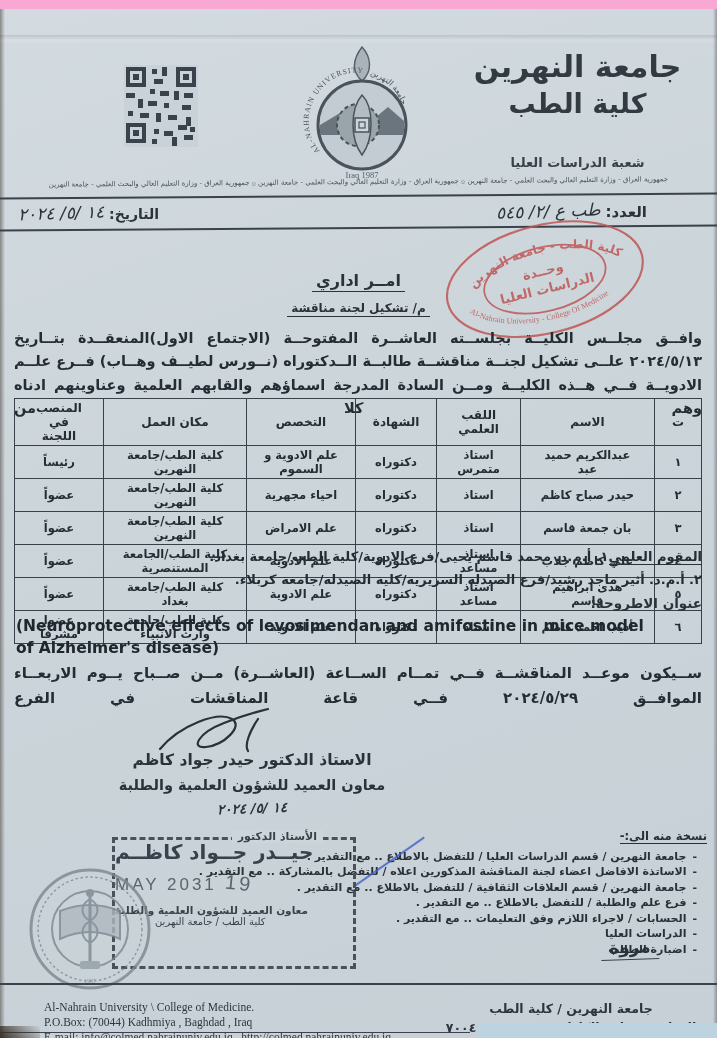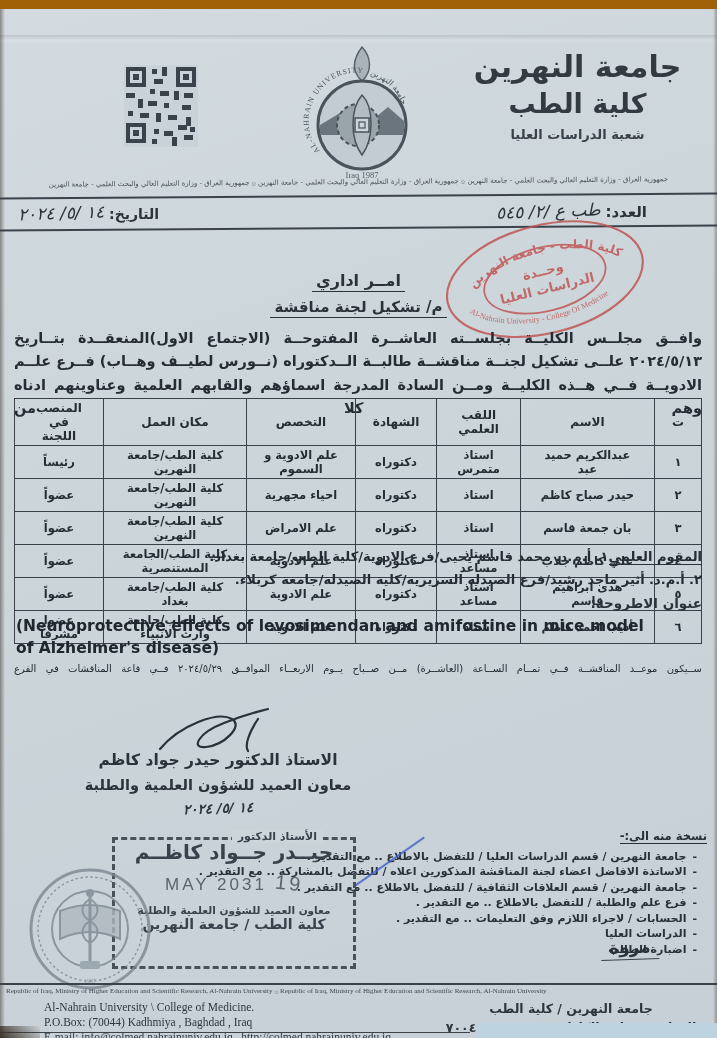--- a/index.html
+++ b/index.html
@@ -1,97 +1,97 @@
 <!DOCTYPE html>
 <html lang="ar"><head>
 <meta charset="utf-8">
 <style>
   html,body{margin:0;padding:0;}
   body{width:717px;height:1038px;overflow:hidden;background:#3f362b;font-family:"DejaVu Sans",sans-serif;}
-  .photo{position:relative;width:717px;height:1038px;background:#a16207;}
+  .photo{position:relative;width:717px;height:1038px;background:#f9a8d4;}
   .paper{position:absolute;left:0px;top:9px;right:0px;bottom:0px;
     background:linear-gradient(160deg,#d3dbe0 0%,#ccd5da 40%,#c7d0d6 100%);
     color:#2c323a;}
   .crease{position:absolute;left:0;top:26px;width:100%;height:10px;
     background:linear-gradient(180deg,rgba(90,100,110,0.18),rgba(255,255,255,0.12),rgba(0,0,0,0));pointer-events:none;}
   .edgeL{position:absolute;left:0;top:0;width:5px;height:100%;background:linear-gradient(90deg,rgba(40,35,25,.45),rgba(0,0,0,0));}
   .edgeR{position:absolute;right:0;top:0;width:4px;height:100%;background:linear-gradient(270deg,rgba(40,35,25,.35),rgba(0,0,0,0));}
   .band-br{position:absolute;right:0;bottom:0;width:240px;height:15px;background:#bdd3e0;}
   .corner-bl{position:absolute;left:0;bottom:0;width:40px;height:12px;background:linear-gradient(45deg,#3c332a,rgba(60,51,42,0));}
 
   
   .hdr-right{position:absolute;top:40px;right:22px;width:235px;text-align:center;}
   .hdr-univ{font-size:30px;font-weight:bold;letter-spacing:0px;color:#333a42;}
   .hdr-col{font-size:27px;font-weight:bold;margin-top:4px;color:#333a42;}
-  .hdr-div{font-size:13px;font-weight:bold;margin-top:8px;color:#3a414a;}
+  .hdr-div{font-size:13px;font-weight:bold;margin-top:36px;color:#3a414a;}
   .logo{position:absolute;left:298px;top:34px;}
   .qr{position:absolute;left:124px;top:56px;}
 
   .strip{position:absolute;top:169px;left:0;width:717px;font-size:7px;color:#4c535c;
     white-space:nowrap;overflow:hidden;direction:rtl;transform:rotate(-0.5deg);text-align:center;}
   .rule{position:absolute;left:0;width:717px;border-top:2px solid #3b424b;}
   .r1{top:186px;transform:rotate(-0.4deg);}
   .r2{top:218px;transform:rotate(-0.4deg);}
 
   .meta-number{position:absolute;top:192px;right:70px;direction:rtl;font-size:15px;font-weight:bold;}
   .meta-date{position:absolute;top:194px;left:18px;direction:rtl;font-size:14px;font-weight:bold;}
   .hand{display:inline-block;font-style:italic;transform:rotate(-2deg);font-size:17px;font-weight:normal;}
 
   .red-stamp{position:absolute;left:428px;top:208px;transform:rotate(-14deg);opacity:.85;}
 
   .order-title{position:absolute;top:262px;left:0;width:717px;text-align:center;direction:rtl;}
   .order-title .t1{font-size:16px;font-weight:bold;border-bottom:1.5px solid #2c323a;padding:0 4px 1px;text-align:right;}
   .order-subject{position:absolute;top:288px;left:0;width:717px;text-align:center;direction:rtl;}
-  .order-subject .t2{font-size:15px;font-weight:bold;border-bottom:1.5px solid #2c323a;padding:0 4px 1px;}
+  .order-subject .t2{font-size:12px;font-weight:bold;border-bottom:1.5px solid #2c323a;padding:0 4px 1px;}
 
   .body-par{position:absolute;top:318px;left:14px;width:688px;direction:rtl;text-align:justify;
     font-size:14.5px;font-weight:bold;line-height:1.62;color:#262c34;}
   .body-par:after{content:"";display:inline-block;width:100%;}
 
   table.cmt{position:absolute;top:389px;left:14px;width:688px;border-collapse:collapse;direction:rtl;}
   table.cmt th,table.cmt td{border:1.4px solid #39404a;font-size:11.5px;font-weight:bold;
     padding:2px 17px;text-align:center;color:#262c34;height:18px;}
   table.cmt th{font-size:12px;}
 
   .eval{position:absolute;left:14px;width:688px;direction:rtl;font-size:13px;font-weight:bold;color:#262c34;}
   .e1{top:540px;}
   .e2{top:563px;}
   .eval .u{border-bottom:1.5px solid #2c323a;}
   .thesis-label{position:absolute;top:586px;left:14px;width:688px;direction:rtl;font-size:13.5px;font-weight:bold;}
   .thesis-title{position:absolute;top:606px;left:16px;width:640px;direction:ltr;text-align:left;
     font-size:15.5px;font-weight:bold;color:#20262e;line-height:1.45;font-family:"DejaVu Sans",sans-serif;}
 
   .sched{position:absolute;top:652px;left:14px;width:688px;direction:rtl;text-align:justify;
-    font-size:10px;font-weight:normal;line-height:1.65;color:#262c34;}
+    font-size:15px;font-weight:bold;line-height:1.65;color:#262c34;}
   .sched:after{content:"";display:inline-block;width:100%;}
 
   .sig-squiggle{position:absolute;left:140px;top:696px;}
-  .sig-block{position:absolute;left:33px;top:742px;width:370px;text-align:center;direction:rtl;}
+  .sig-block{position:absolute;left:67px;top:742px;width:370px;text-align:center;direction:rtl;}
   .sig-name{font-size:15.5px;font-weight:bold;}
   .sig-pos{font-size:14.5px;font-weight:bold;margin-top:8px;}
   .sig-date{font-size:13.5px;font-weight:bold;margin-top:7px;}
 
   .dist{position:absolute;top:820px;right:10px;width:365px;direction:rtl;font-size:11px;font-weight:bold;color:#2a3038;}
   .dist-head{border-bottom:1.2px solid #2a3038;display:inline-block;margin-bottom:3px;font-size:11.5px;}
   .dist ul{margin:2px 0 9px;padding:0 10px 0 0;list-style:none;}
   .dist li{margin:2.5px 0;white-space:nowrap;}
   .dist li:before{content:"-";margin-left:6px;}
   .marwa{position:absolute;top:928px;right:58px;font-size:17px;font-weight:bold;transform:rotate(-2deg);
     border-bottom:1px solid #3a414a;padding:0 8px 2px;}
   .blue-slash{position:absolute;left:346px;top:852px;width:86px;height:0;border-top:2px solid #4262c8;
     transform:rotate(-35deg);opacity:.8;}
 
   .box-stamp{position:absolute;left:112px;top:828px;width:238px;height:126px;border:3.5px dashed #49525b;
-    text-align:center;direction:rtl;color:#39424c;}
+    text-align:left;direction:rtl;color:#39424c;}
   .bs-l1{position:absolute;top:-10px;right:30px;background:#ccd5da;padding:0 6px;font-size:11px;font-weight:bold;}
   .bs-name{font-size:20px;font-weight:bold;letter-spacing:1px;}
   .bs-date{margin-top:8px;font-size:17px;color:#5a646e;font-family:"Liberation Sans",sans-serif;letter-spacing:3px;}
   .bs-date .d19{display:inline-block;transform:rotate(6deg);font-size:20px;}
   .bs-l3{margin-top:9px;font-size:10.5px;font-weight:bold;}
-  .bs-l4{font-size:14px;font-weight:bold;}
+  .bs-l4{font-size:10px;font-weight:normal;margin-left:40px;}
 
   .seal{position:absolute;left:26px;top:856px;opacity:.8;}
 
   .f-rule{position:absolute;top:974px;left:0;width:717px;border-top:2px solid #3b424b;}
   .f-strip{position:absolute;top:978px;left:6px;width:706px;font-size:7px;color:#3f4750;
     white-space:nowrap;overflow:hidden;font-family:"Liberation Serif",serif;}
   .f-en{position:absolute;top:992px;left:44px;width:400px;font-size:11.5px;color:#2e353d;
     font-family:"Liberation Serif",serif;}
   .f-en div{margin-bottom:3px;}
   .f-rule2{position:absolute;top:1023px;left:0;width:470px;border-top:1.5px solid #3b424b;}
@@ -338,21 +338,20 @@
       <circle cx="64" cy="64" r="38" fill="none" stroke="#7b8791" stroke-width="2"></circle>
       <path d="M34,74 Q64,60 94,74 L94,46 Q64,34 34,46 Z" fill="#aeb8bf" stroke="#7b8791" stroke-width="2"></path>
       <line x1="64" y1="30" x2="64" y2="96" stroke="#7b8791" stroke-width="3"></line>
       <path d="M64,34 C54,40 54,50 64,56 C74,50 74,40 64,34 M64,56 C54,62 54,72 64,78 C74,72 74,62 64,56" fill="none" stroke="#7b8791" stroke-width="2"></path>
       <circle cx="64" cy="28" r="4" fill="#7b8791"></circle>
       <rect x="54" y="96" width="20" height="8" rx="2" fill="#93a0a8"></rect>
       <text x="64" y="118" text-anchor="middle" font-size="6" fill="#7b8791" font-family="Liberation Serif,serif">1987</text>
     </svg>
 
     <div class="f-rule"></div>
-    <div class="f-strip">Republic of Iraq, Ministry of Higher Education and Scientific Research, Al-Nahrain University   ۞   Republic of Iraq, Ministry of Higher Education and Scientific Research, Al-Nahrain University</div>
     <div class="f-en">
       <div>Al-Nahrain University \ College of Medicine.</div>
       <div>P.O.Box: (70044) Kadhmiya , Baghdad , Iraq</div>
       <div>E-mail: info@colmed.nahrainuniv.edu.iq , http://colmed.nahrainuniv.edu.iq</div>
     </div>
     <div class="f-rule2"></div>
     <div class="f-ar">
       <div>جامعة النهرين / كلية الطب</div>
       <div>العراق - بغداد - الكاظمية - ص.ب : ٧٠٠٤٤</div>
     </div>

